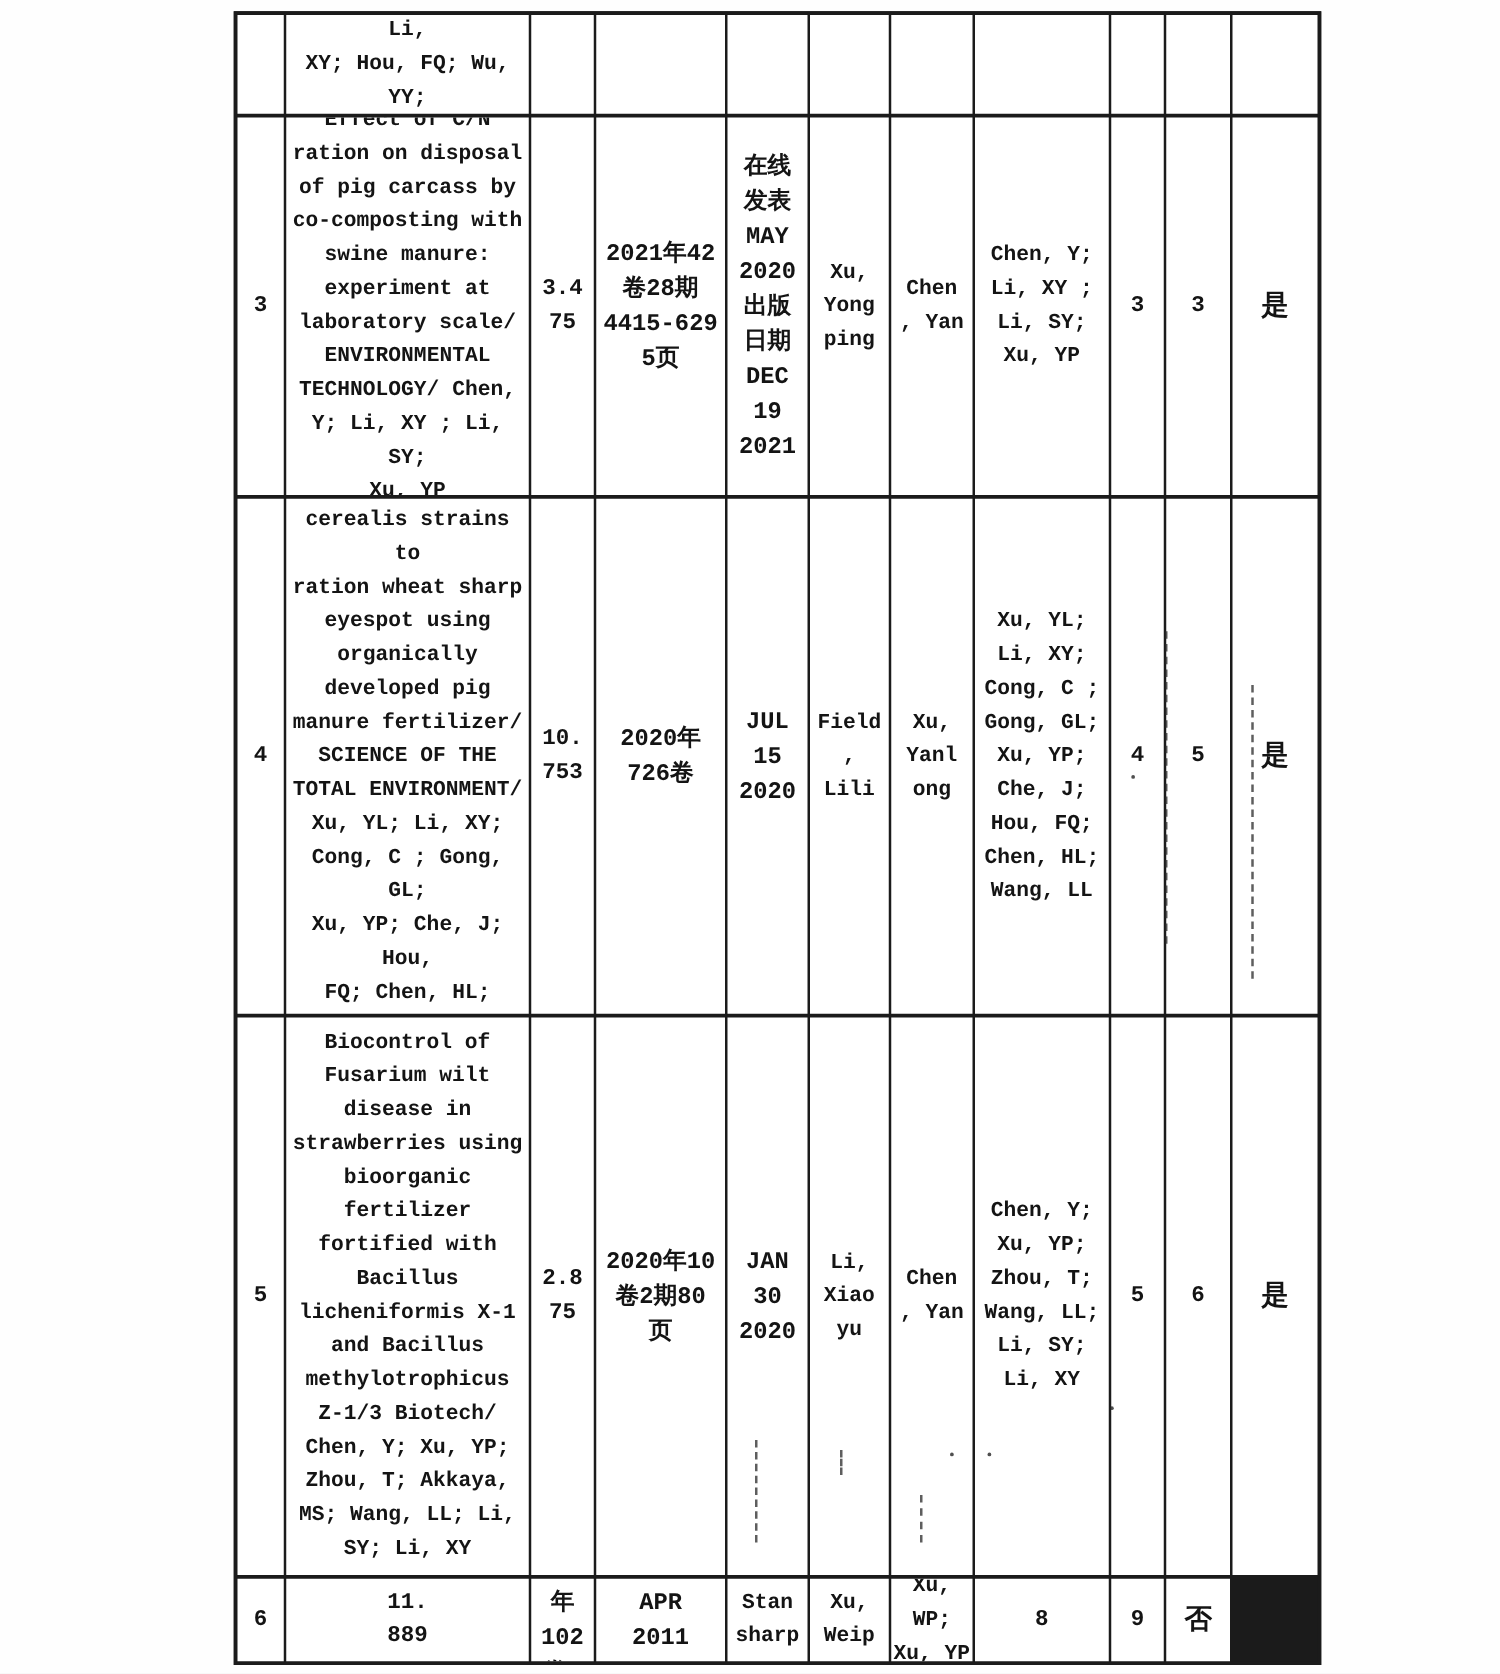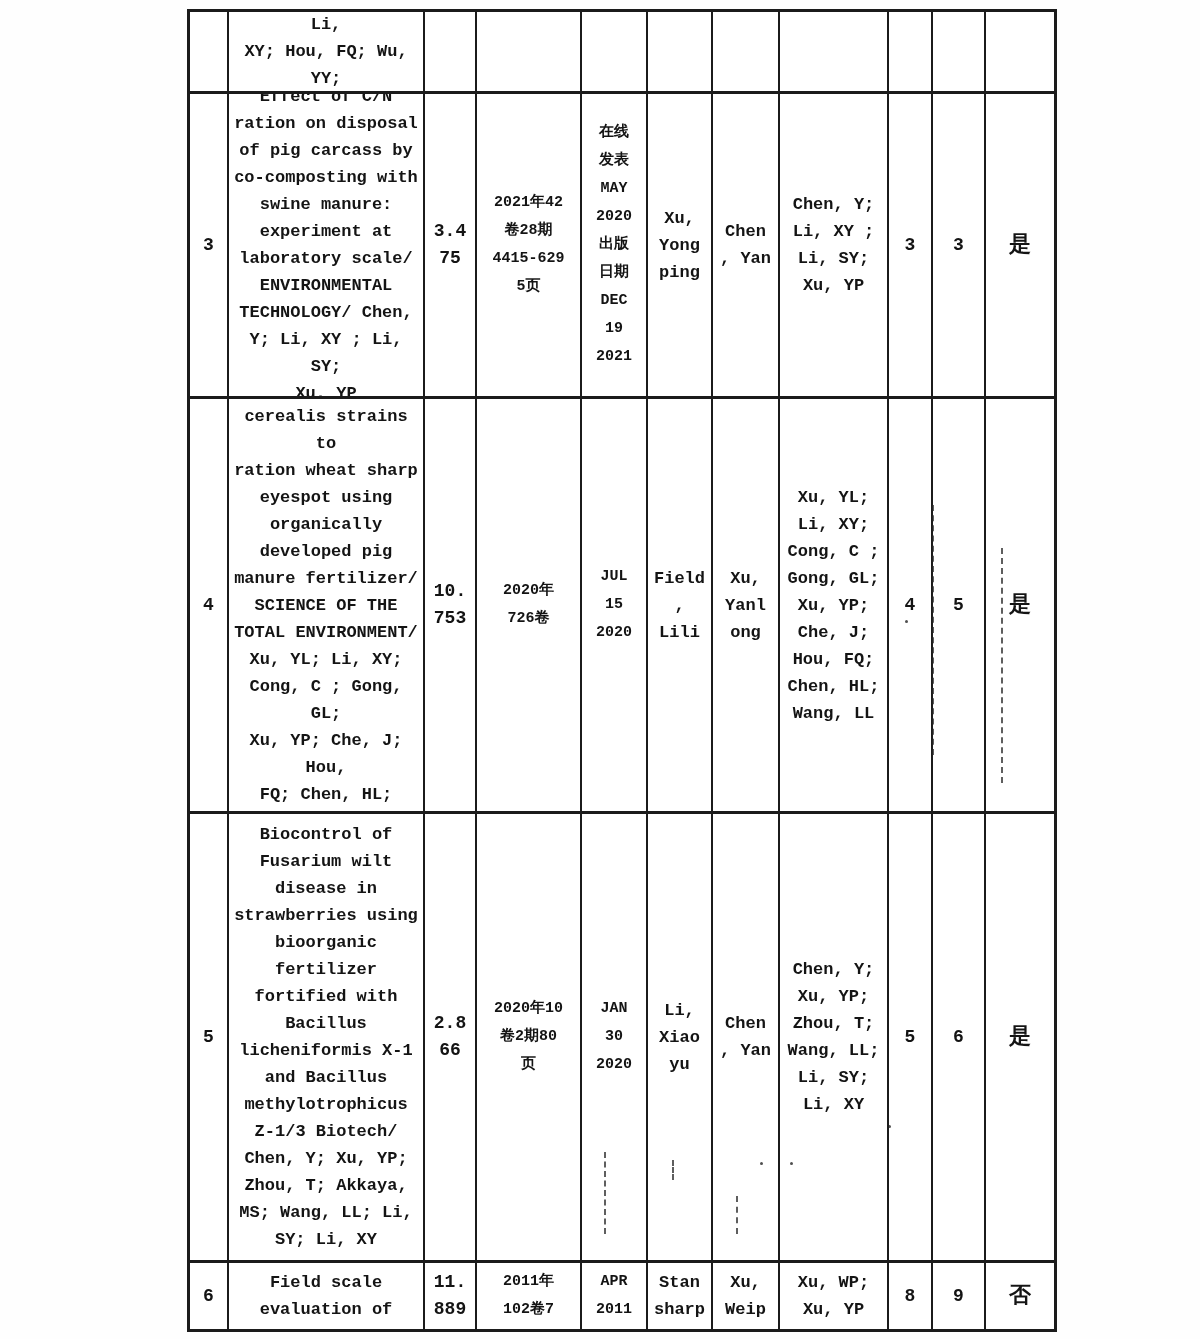--- a/index.html
+++ b/index.html
@@ -34,21 +34,21 @@
     text-align: center;
     white-space: pre-line;
     color: #141414;
     font-weight: 700;
     font-size: 17px;
     line-height: 27px;
     overflow: hidden;
     padding: 1px;
   }
   .cell.num   { font-size: 18px; }
-  .cell.cjk   { font-size: 15px; line-height: 28px; }
+  .cell.cjk   { font-size: 19px; line-height: 28px; }
   .cell.flag  { font-size: 22px; }
   
   .artifact-line {
     position: absolute;
     width: 0;
     border-left: 2px dashed rgba(40,40,40,0.75);
   }
   .artifact-dot {
     position: absolute;
     width: 3px;
@@ -171,21 +171,21 @@
 Bacillus
 licheniformis X-1
 and Bacillus
 methylotrophicus
 Z-1/3 Biotech/
 Chen, Y; Xu, YP;
 Zhou, T; Akkaya,
 MS; Wang, LL; Li,
 SY; Li, XY</div>
     <div class="cell num">2.8
-66</div>
+75</div>
     <div class="cell cjk">2020年10
 卷2期80
 页</div>
     <div class="cell cjk">JAN
 30
 2020</div>
     <div class="cell">Li,
 Xiao
 yu</div>
     <div class="cell">Chen
@@ -194,22 +194,20 @@
 Xu, YP;
 Zhou, T;
 Wang, LL;
 Li, SY;
 Li, XY</div>
     <div class="cell num">5</div>
     <div class="cell num">6</div>
     <div class="cell flag">是</div>
 
     <div class="cell num">6</div>
-    <div class="cell">Field scale
-evaluation of</div>
     <div class="cell num">11.
 889</div>
     <div class="cell cjk">2011年
 102卷7</div>
     <div class="cell cjk">APR
 2011</div>
     <div class="cell">Stan
 sharp</div>
     <div class="cell">Xu,
 Weip</div>

